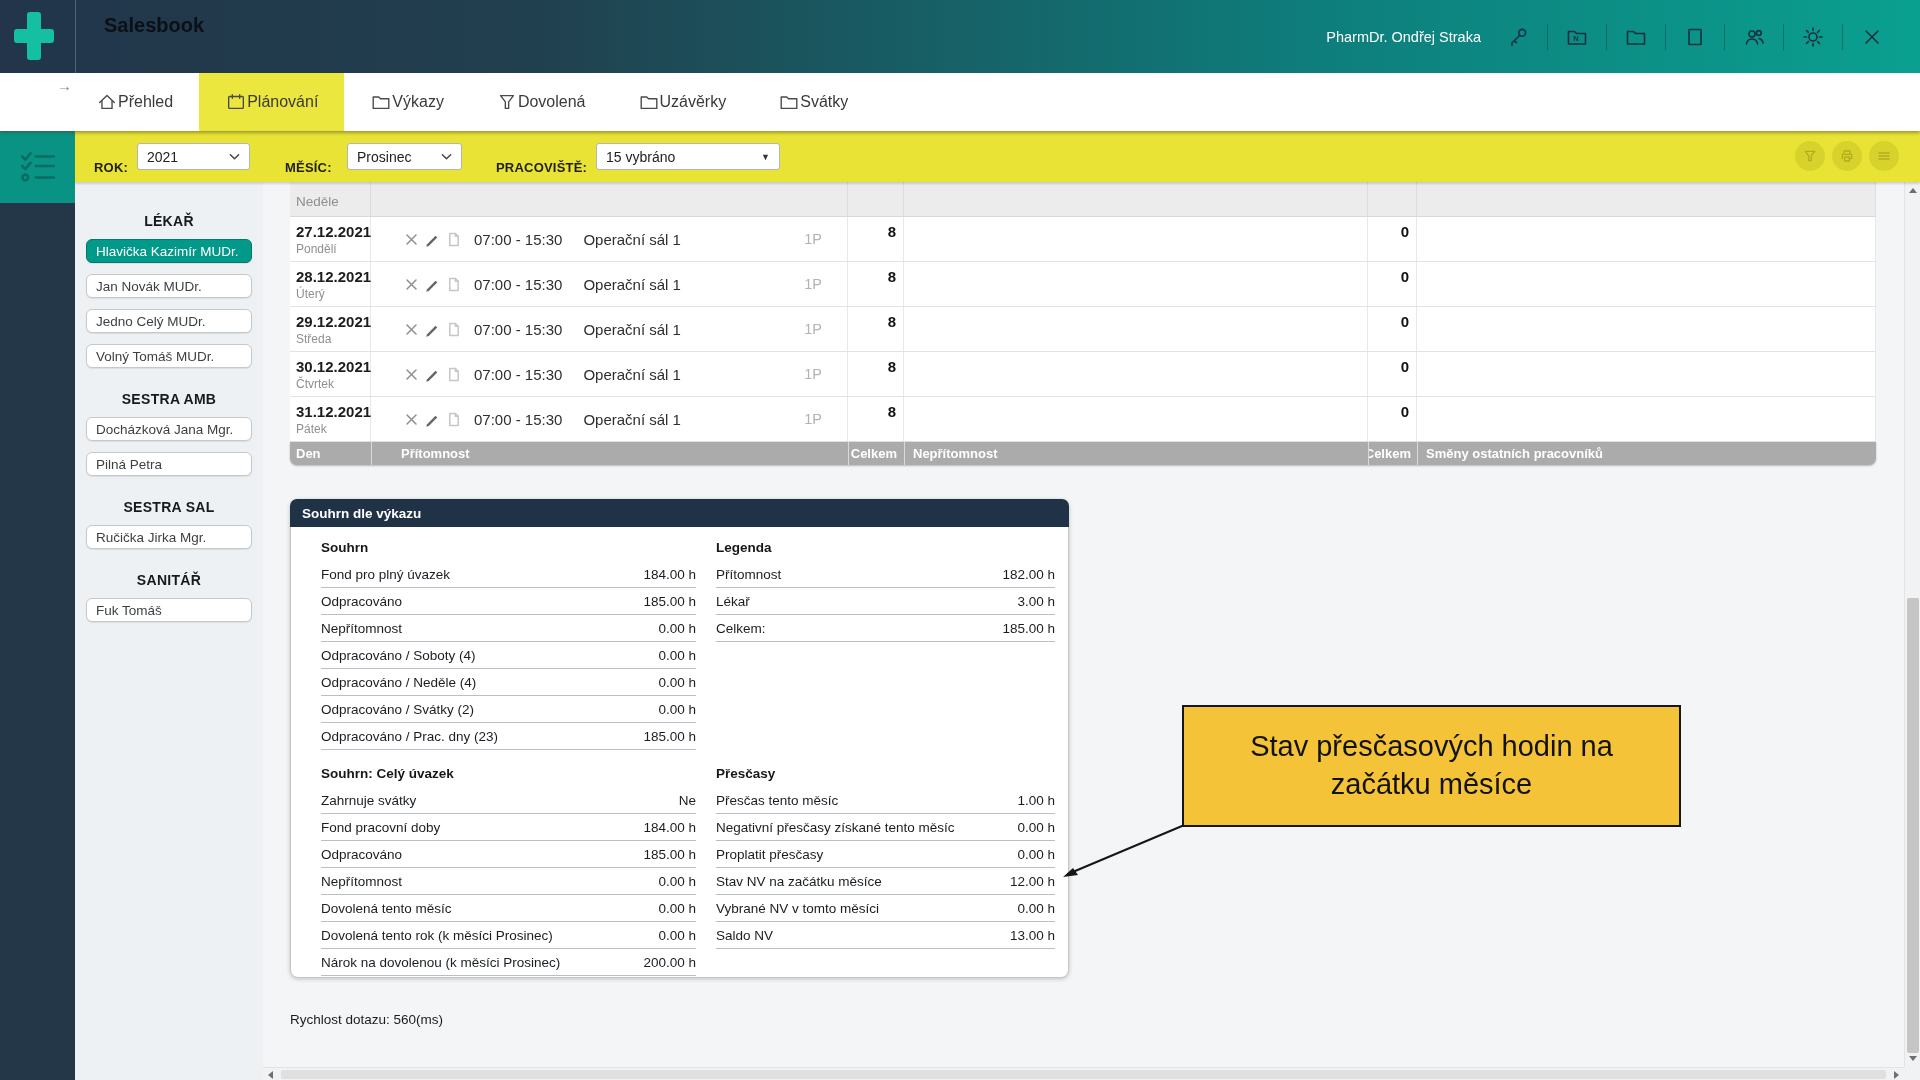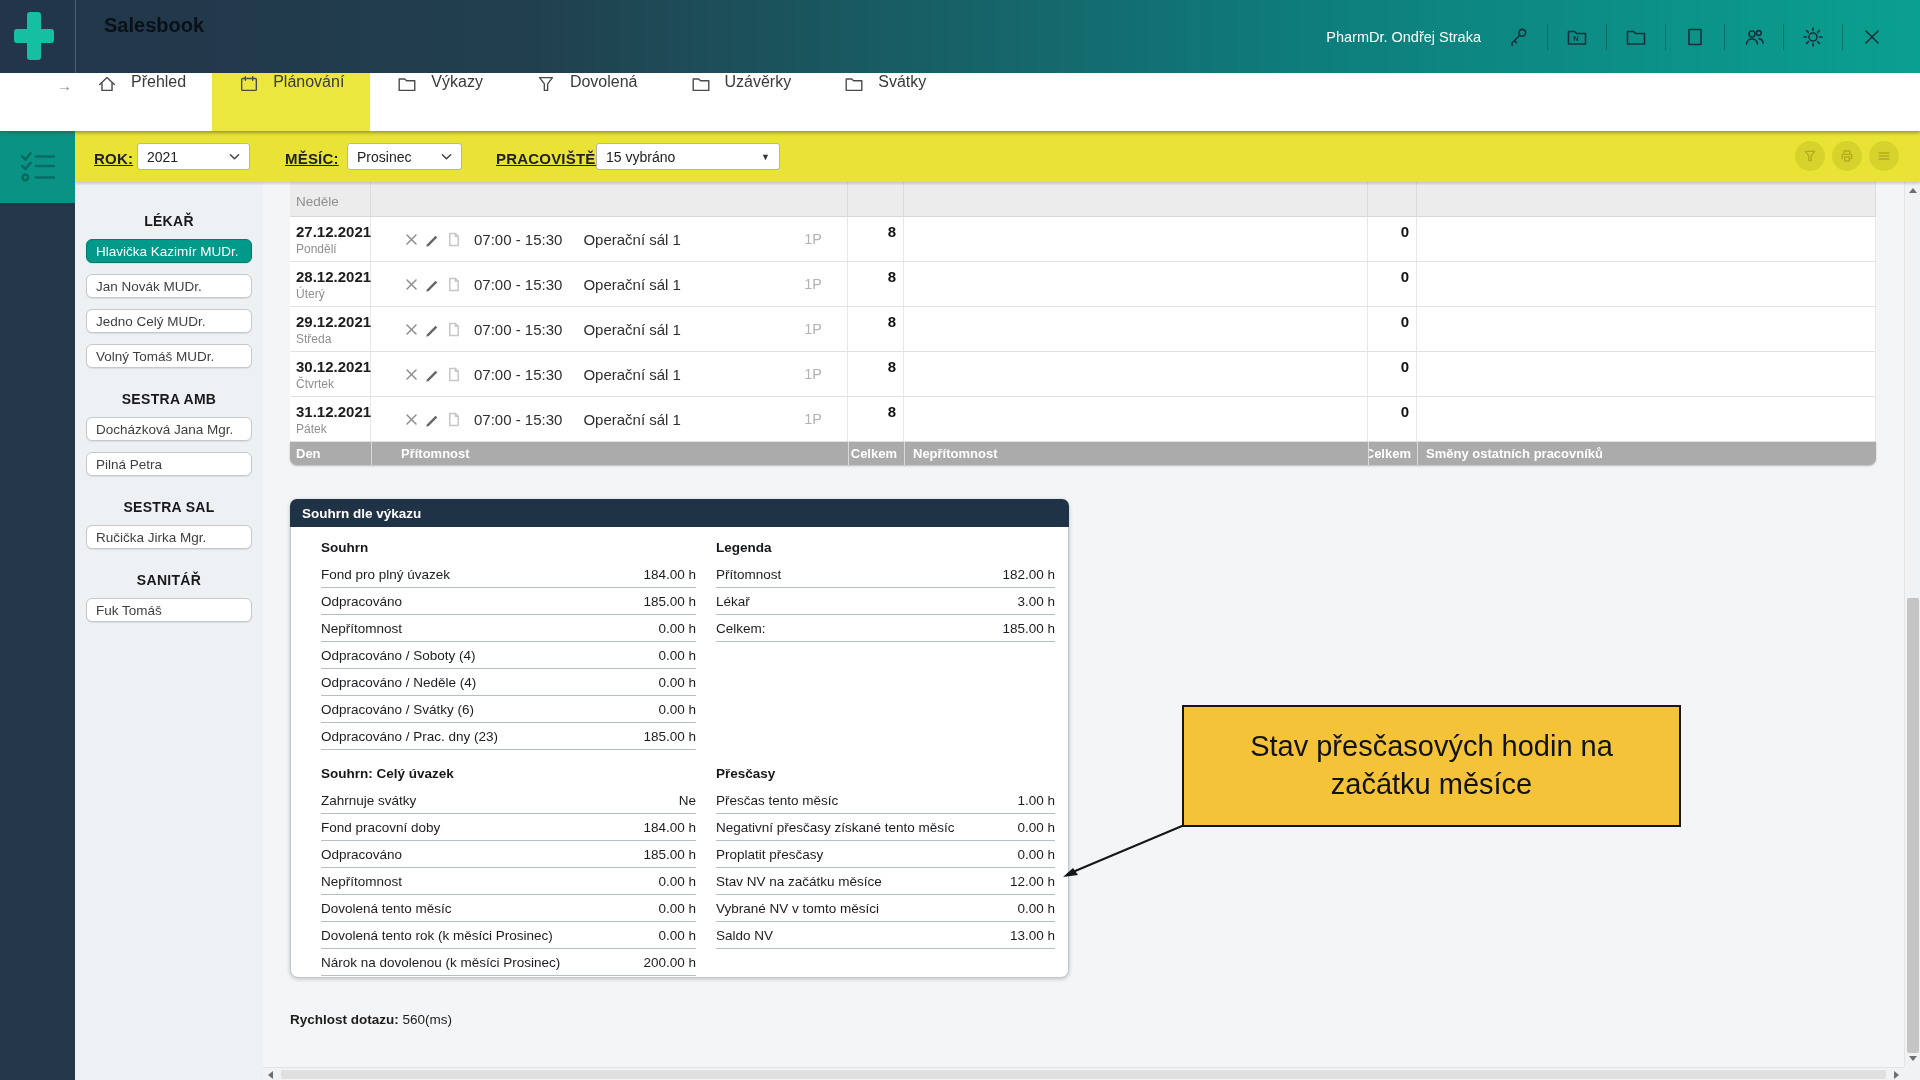--- a/index.html
+++ b/index.html
@@ -19,29 +19,29 @@
   .user-name { color:#fff; font-size:14.5px; margin-right:8px; }
   .tb-icon { width:24px; height:24px; color:#17303f; cursor:pointer; }
   .tb-icon svg { width:24px; height:24px; }
   .tb-sep { width:1px; height:26px; background:rgba(10,40,50,.35); }
 
   
   .navbar { position:absolute; left:0; top:73px; width:1920px; height:58px; background:#fff;
     box-shadow:0 2px 3px rgba(70,70,35,.45); z-index:5; }
   .back-arrow { position:absolute; left:57px; top:4px; color:#888; font-size:15px; }
   .nav-tabs { position:absolute; left:70px; top:0; height:58px; display:flex; }
-  .tab { display:flex; gap:13px; padding:0 26px; font-size:16px; color:#3a3a3a; cursor:pointer; white-space:nowrap; }
+  .tab { display:flex; align-items:center; padding:0 26px; font-size:16px; color:#3a3a3a; cursor:pointer; white-space:nowrap; }
   .tab.active { background:var(--tabYellow); }
   .tab-icon { width:22px; height:22px; color:#4a4a4a; }
   .tab-icon svg { width:22px; height:22px; stroke-width:1.5; }
 
   
   .filterbar { position:absolute; left:75px; top:131px; width:1845px; height:51px; background:var(--barYellow);
     box-shadow:0 2px 2px rgba(0,0,0,.15); z-index:4; }
-  .f-label { position:absolute; top:19px; font-weight:bold; font-size:15px; color:#1f1f1f; letter-spacing:.2px;text-decoration:underline; }
+  .f-label { position:absolute; top:29px; font-weight:bold; font-size:13px; color:#1f1f1f; letter-spacing:.2px; }
   .f-select { position:absolute; top:12px; height:27px; background:#fff; border:1px solid #b5b5b5; border-radius:3px;
     font-size:14px; color:#222; display:flex; align-items:center; justify-content:space-between; padding:0 9px; cursor:pointer; }
   .f-select .chev { width:11px; height:8px; color:#444; margin-left:8px; }
   .f-select .tri { font-size:9px; color:#333; margin-left:8px; }
   .f-buttons { position:absolute; right:21px; top:10px; display:flex; gap:7px; }
   .f-btn { width:30px; height:30px; border-radius:50%; background:#d8d32c; display:flex; align-items:center; justify-content:center;
     color:#b3ad1e; cursor:pointer; }
   .f-btn svg { width:16px; height:16px; stroke-width:2; }
 
   
@@ -101,21 +101,21 @@
   .sp-row { height:27px; display:flex; justify-content:space-between; align-items:center;
     border-bottom:1px solid #b6bfc7; font-size:13.5px; color:#1b1d20; }
 
   
   .callout { position:absolute; left:1182px; top:705px; width:499px; height:122px; background:var(--callout);
     border:2px solid #161616; display:flex; align-items:center; justify-content:center; text-align:center;
     font-size:29px; color:#121212; line-height:1.3; padding:0 38px; z-index:3; }
   .callout-line { position:absolute; left:0; top:0; width:1920px; height:1080px; pointer-events:none; z-index:2; }
 
   .status { position:absolute; left:290px; top:1012px; font-size:13.5px; color:#1c1c1c; }
-  .status b { font-weight:bold; }
+  .status b { font-weight:normal; }
 
   
   .vscroll { position:absolute; right:0; top:182px; width:16px; height:885px; background:#f1f2f3; border-left:1px solid #e3e3e3; }
   .vs-thumb { position:absolute; left:2px; width:12px; top:416px; height:455px; background:#c5c5c5; border-radius:2px; }
   .arr { position:absolute; width:0; height:0; }
   .vs-up { left:4px; top:6px; border-left:4px solid transparent; border-right:4px solid transparent; border-bottom:5px solid #6e6e6e; }
   .vs-down { left:4px; bottom:6px; border-left:4px solid transparent; border-right:4px solid transparent; border-top:5px solid #6e6e6e; }
   .hscroll { position:absolute; left:263px; top:1067px; width:1641px; height:13px; background:#f1f2f3; border-top:1px solid #e3e3e3; }
   .hs-thumb { position:absolute; left:18px; right:18px; top:2px; height:9px; background:#e0e0e0; border-radius:2px; }
   .hs-left { left:5px; top:3px; border-top:4px solid transparent; border-bottom:4px solid transparent; border-right:5px solid #6e6e6e; }
@@ -518,21 +518,21 @@
           </div>
           <div class="sp-row">
             <span class="lbl">Odpracováno / Soboty (4)</span>
             <span class="val">0.00 h</span>
           </div>
           <div class="sp-row">
             <span class="lbl">Odpracováno / Neděle (4)</span>
             <span class="val">0.00 h</span>
           </div>
           <div class="sp-row">
-            <span class="lbl">Odpracováno / Svátky (6)</span>
+            <span class="lbl">Odpracováno / Svátky (2)</span>
             <span class="val">0.00 h</span>
           </div>
           <div class="sp-row">
             <span class="lbl">Odpracováno / Prac. dny (23)</span>
             <span class="val">185.00 h</span>
           </div>
         </div>
         <div class="sp-section left2">
           <div class="sp-section-title">Souhrn: Celý úvazek</div>
           <div class="sp-row">

